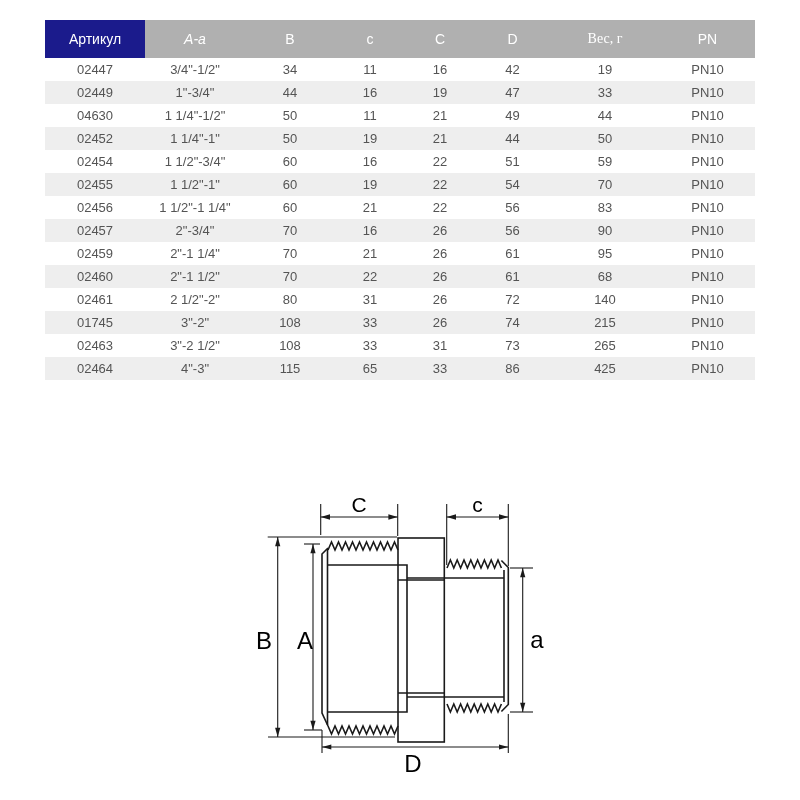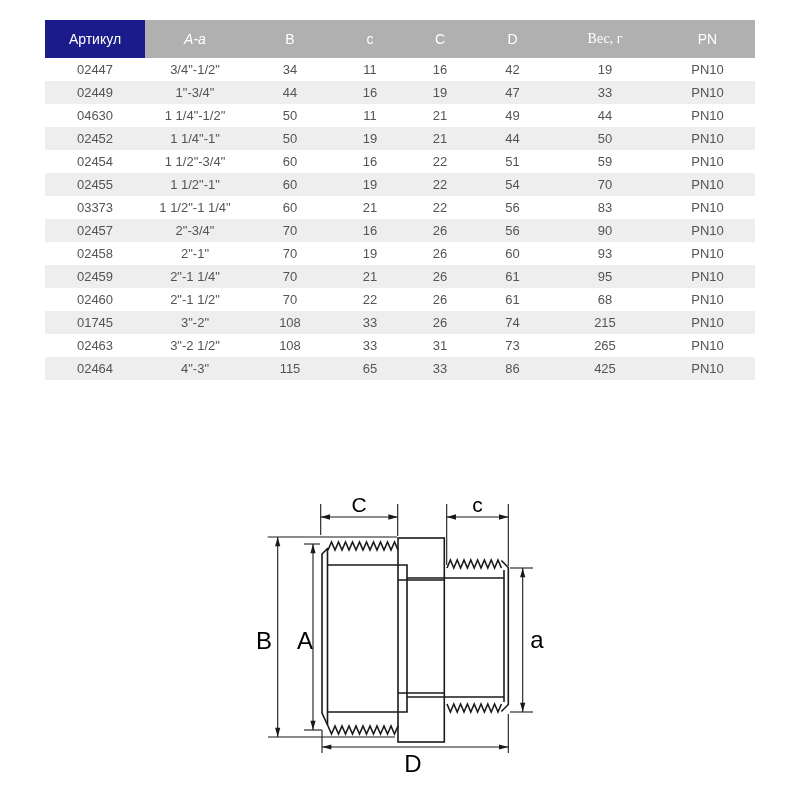--- a/index.html
+++ b/index.html
@@ -110,67 +110,67 @@
         <td>02455</td>
         <td>1 1/2"-1"</td>
         <td>60</td>
         <td>19</td>
         <td>22</td>
         <td>54</td>
         <td>70</td>
         <td>PN10</td>
       </tr>
       <tr>
-        <td>03373</td>
+        <td>02456</td>
         <td>1 1/2"-1 1/4"</td>
         <td>60</td>
         <td>21</td>
         <td>22</td>
         <td>56</td>
         <td>83</td>
         <td>PN10</td>
       </tr>
       <tr>
         <td>02457</td>
         <td>2"-3/4"</td>
         <td>70</td>
         <td>16</td>
         <td>26</td>
         <td>56</td>
         <td>90</td>
         <td>PN10</td>
       </tr>
       <tr>
-        <td>02458</td>
-        <td>2"-1"</td>
-        <td>70</td>
-        <td>19</td>
-        <td>26</td>
-        <td>60</td>
-        <td>93</td>
-        <td>PN10</td>
-      </tr>
-      <tr>
         <td>02459</td>
         <td>2"-1 1/4"</td>
         <td>70</td>
         <td>21</td>
         <td>26</td>
         <td>61</td>
         <td>95</td>
         <td>PN10</td>
       </tr>
       <tr>
         <td>02460</td>
         <td>2"-1 1/2"</td>
         <td>70</td>
         <td>22</td>
         <td>26</td>
         <td>61</td>
         <td>68</td>
+        <td>PN10</td>
+      </tr>
+      <tr>
+        <td>02461</td>
+        <td>2 1/2"-2"</td>
+        <td>80</td>
+        <td>31</td>
+        <td>26</td>
+        <td>72</td>
+        <td>140</td>
         <td>PN10</td>
       </tr>
       <tr>
         <td>01745</td>
         <td>3"-2"</td>
         <td>108</td>
         <td>33</td>
         <td>26</td>
         <td>74</td>
         <td>215</td>

